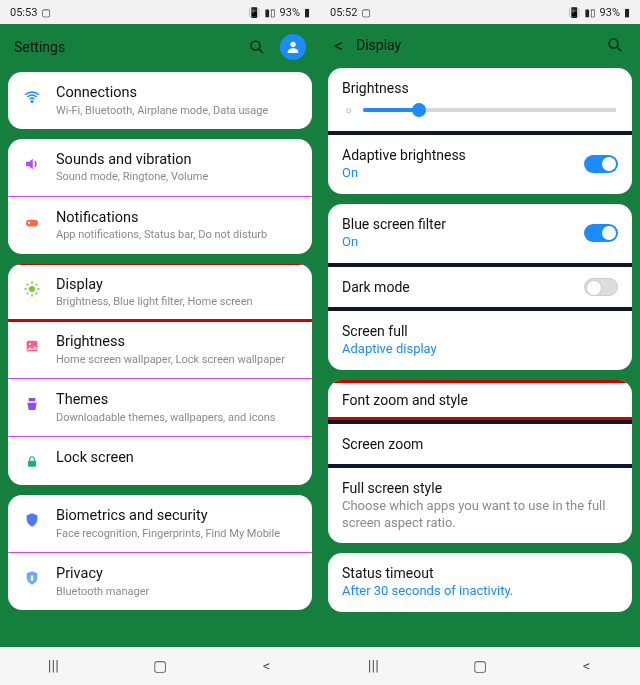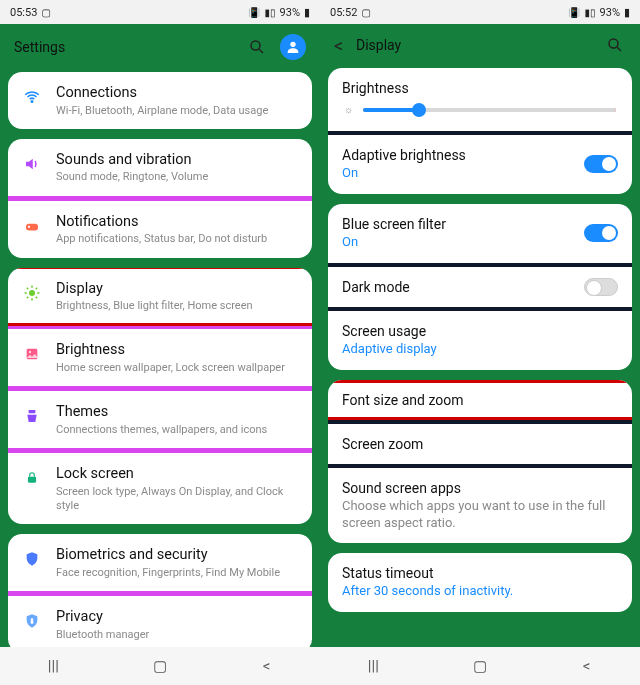--- a/index.html
+++ b/index.html
@@ -55,21 +55,21 @@
     margin-bottom: 10px;
     overflow:hidden;
   }
   .row {
     display:flex;
     align-items:flex-start;
     padding: 11px 12px 11px 12px;
     position:relative;
     justify-content:flex-end;
   }
-  .row + .row { border-top: 5px solid #d946ef; }
+  .row + .row { border-top: 1px solid #d946ef; }
   .row .icon {
     width: 24px; height:24px; flex:0 0 24px;
     display:flex; align-items:center; justify-content:center;
     margin-right: 12px; margin-top:2px;
     font-size:15px;
   }
   .row .txt { flex:1; min-width:0; }
   .row .title { font-size: 14.5px; color:#111; line-height:1.35; }
   .row .sub { font-size: 11px; color:#8a8a8a; line-height:1.3; margin-top:1px; }
   .hl {
@@ -243,33 +243,32 @@
         </div>
         <div class="row">
           <span class="icon">
             <svg viewBox="0 0 24 24" width="16" height="16" fill="#8a4aff">
               <path d="M7 3h10v5H7z"></path>
               <path d="M5 10h14l-2 11H7z"></path>
             </svg>
           </span>
           <div class="txt">
             <div class="title">Themes</div>
-            <div class="sub">Connections themes, wallpapers, and icons</div>
+            <div class="sub">Downloadable themes, wallpapers, and icons</div>
           </div>
         </div>
         <div class="row">
           <span class="icon">
             <svg viewBox="0 0 24 24" width="14" height="14" fill="#14b37e">
               <rect x="5" y="10" width="14" height="10" rx="2"></rect>
               <path d="M8 10V7a4 4 0 018 0v3" fill="none" stroke="#14b37e" stroke-width="2"></path>
             </svg>
           </span>
           <div class="txt">
             <div class="title">Lock screen</div>
-            <div class="sub">Screen lock type, Always On Display, and Clock style</div>
           </div>
         </div>
       </div>
       <div class="card">
         <div class="row">
           <span class="icon">
             <svg viewBox="0 0 24 24" width="16" height="16" fill="#4a7bff">
               <path d="M12 2l8 3v6c0 5-3.5 9-8 11-4.5-2-8-6-8-11V5l8-3z"></path>
             </svg>
           </span>
@@ -347,34 +346,34 @@
         <div class="drow">
           <div class="title">Blue screen filter</div>
           <div class="sub blue">On</div>
           <div class="toggle on"></div>
         </div>
         <div class="drow">
           <div class="title">Dark mode</div>
           <div class="toggle off"></div>
         </div>
         <div class="drow">
-          <div class="title">Screen usage</div>
+          <div class="title">Screen full</div>
           <div class="sub blue">Adaptive display</div>
         </div>
       </div>
       <div class="card">
         <div class="drow">
-          <div class="title">Font size and zoom</div>
+          <div class="title">Font zoom and style</div>
           <div class="hl" style="inset: 0px -5px;"></div>
         </div>
         <div class="drow">
           <div class="title">Screen zoom</div>
         </div>
         <div class="drow">
-          <div class="title">Sound screen apps</div>
+          <div class="title">Full screen style</div>
           <div class="sub">Choose which apps you want to use in the full screen aspect ratio.</div>
         </div>
       </div>
       <div class="card">
         <div class="drow">
           <div class="title">Status timeout</div>
           <div class="sub blue">After 30 seconds of inactivity.</div>
         </div>
       </div>
     </div>

